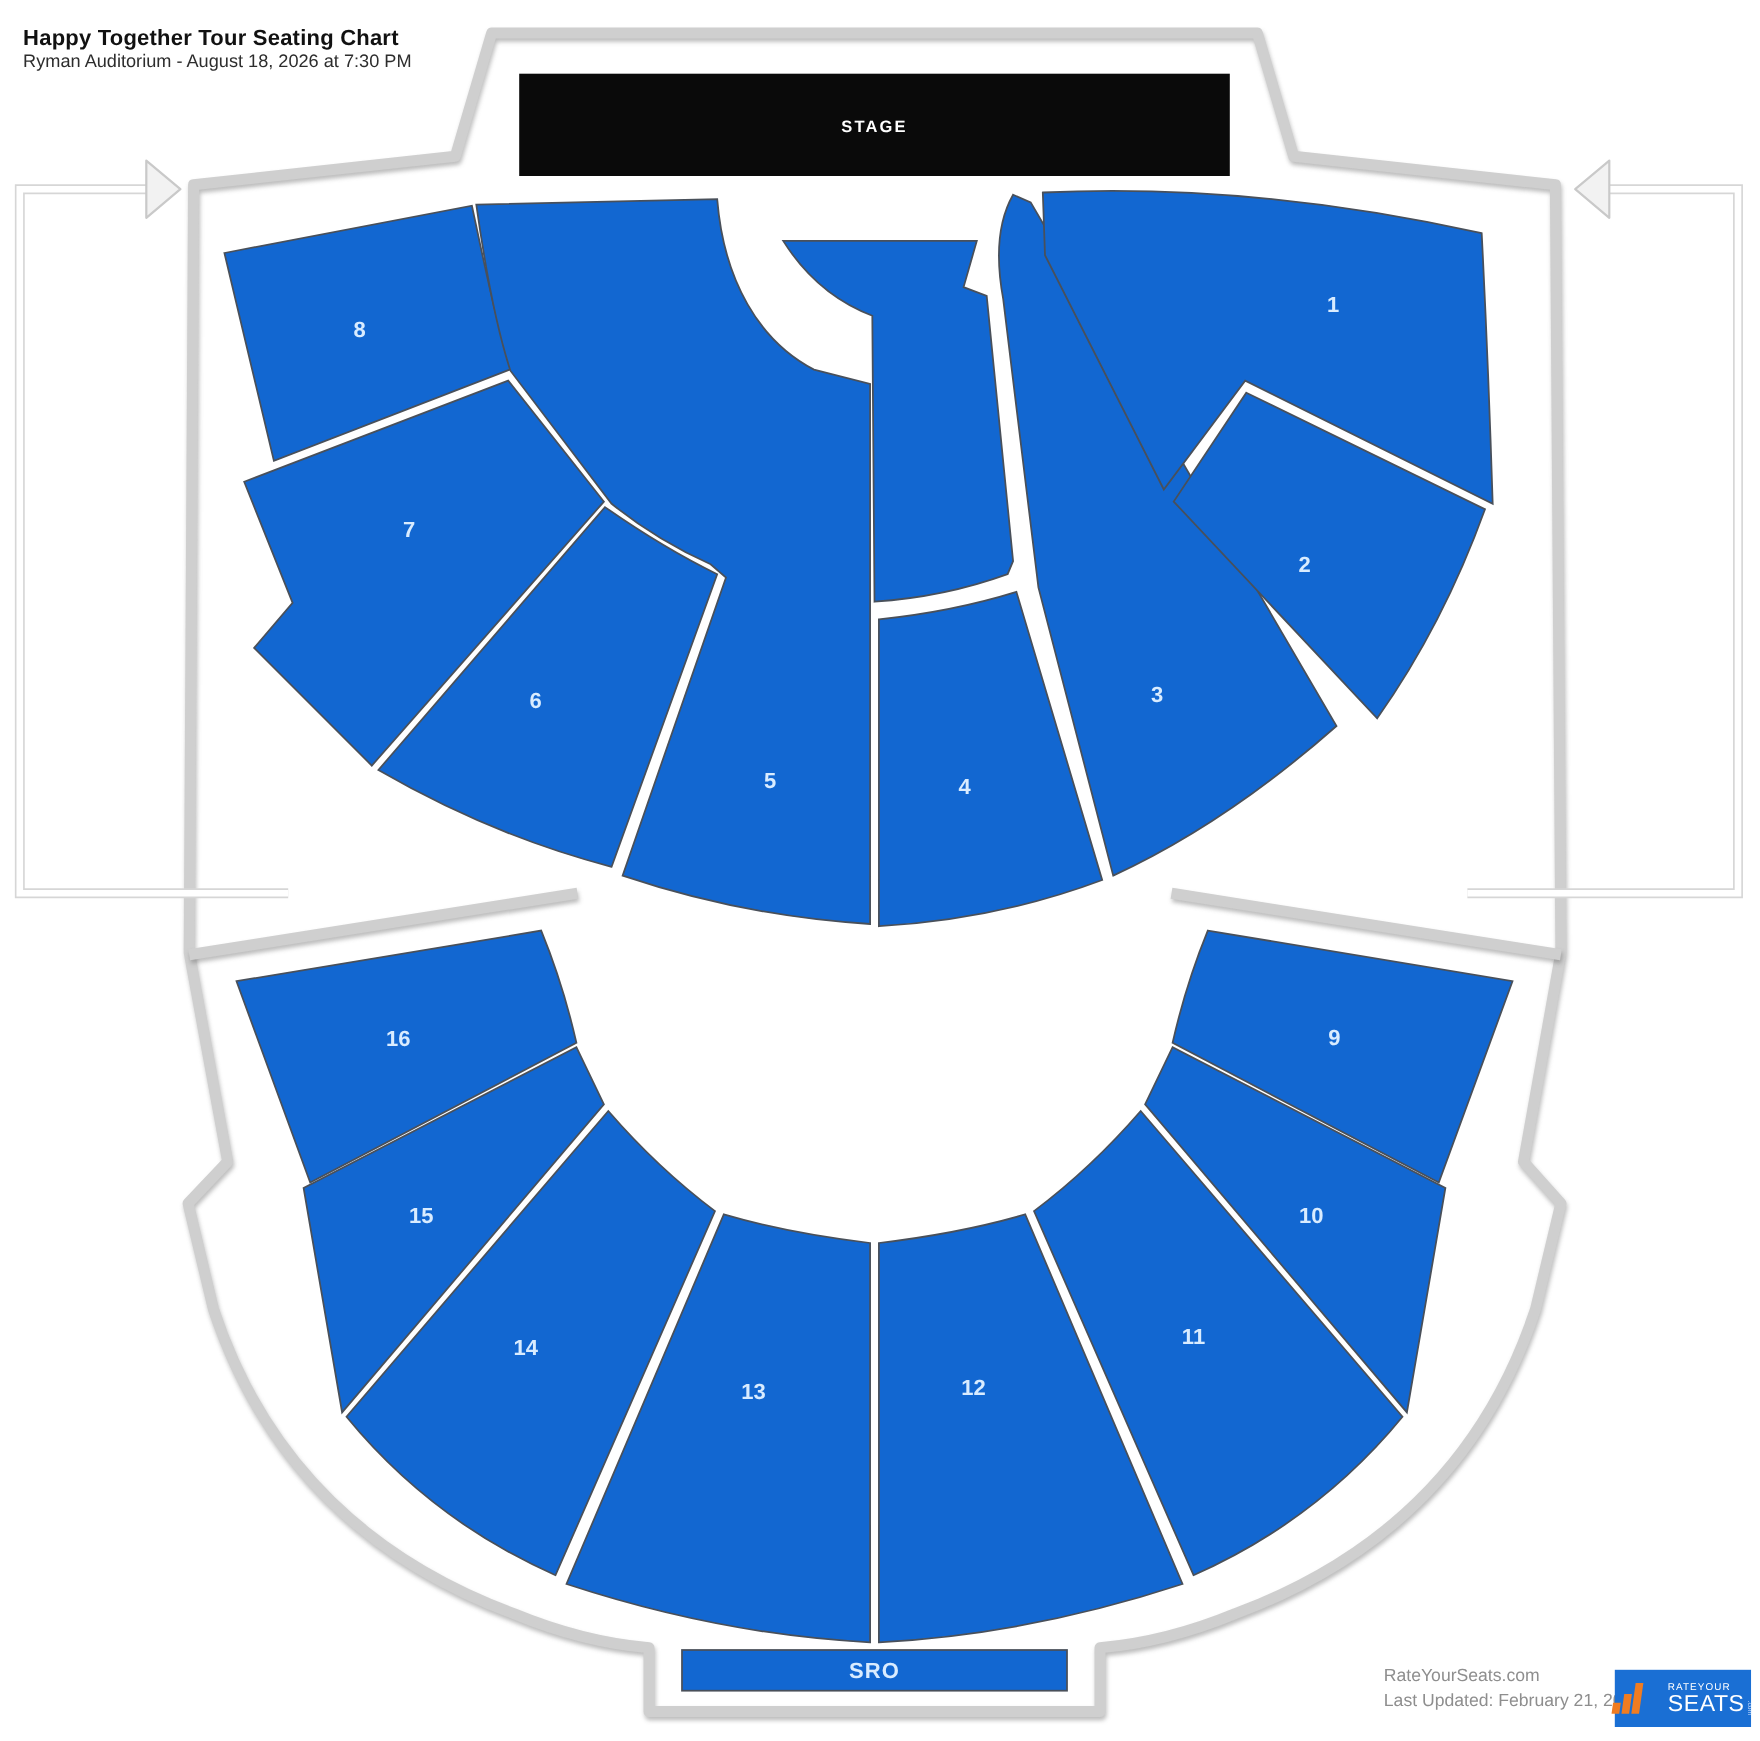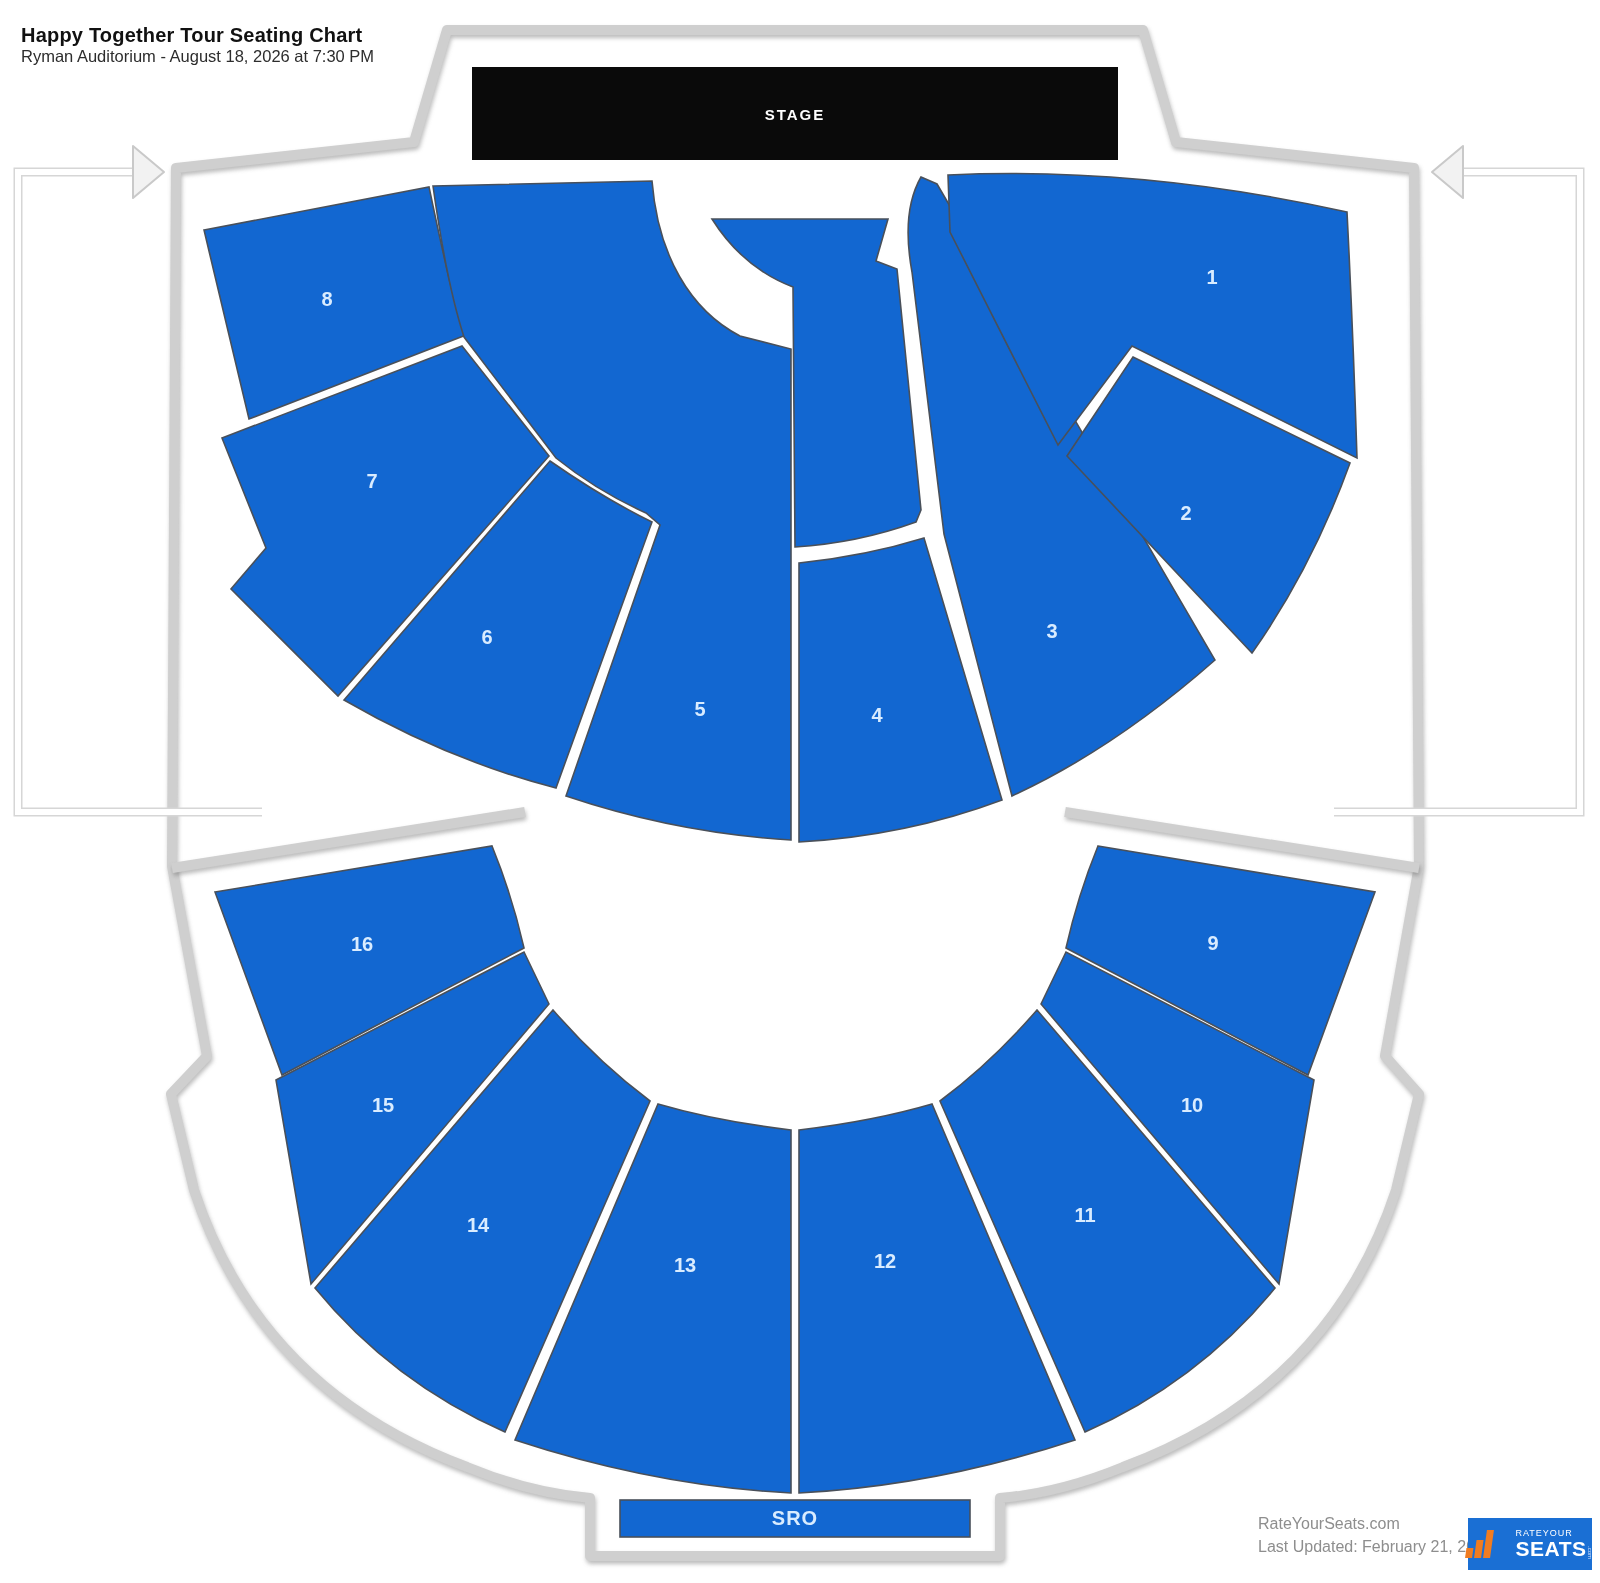--- a/index.html
+++ b/index.html
@@ -22,21 +22,21 @@
   .footer{position:absolute;left:1258px;top:1512px;font-size:16px;color:var(--footer-text);line-height:1.45;}
   .logo{position:absolute;left:1468px;top:1518px;width:124px;height:52px;background:var(--logo-bg);
         display:flex;align-items:center;justify-content:center;gap:6px;}
   .logo .bars{display:flex;align-items:flex-end;gap:2px;transform:skewX(-8deg);}
   .logo .bars i{display:block;background:var(--accent);width:7px;}
   .logo .bars i:nth-child(1){height:10px;}
   .logo .bars i:nth-child(2){height:18px;}
   .logo .bars i:nth-child(3){height:28px;}
   .logo .stack{display:flex;flex-direction:column;line-height:1;margin-left:18px;}
   .logo .rate{color:#fff;font-size:9px;letter-spacing:1px;}
-  .logo .seats{color:#fff;font-size:21px;font-weight:700;letter-spacing:.5px;}
+  .logo .seats{color:#fff;font-size:21px;font-weight:400;letter-spacing:.5px;}
   .logo .com{color:#cfe2ff;font-size:6px;writing-mode:vertical-rl;align-self:flex-end;margin-left:1px;}
   .logo-wrap{display:flex;align-items:center;}
 </style>
 </head>
 <body>
 
 <div class="canvas">
 
   <div class="header">
     <div class="title">Happy Together Tour Seating Chart</div>

